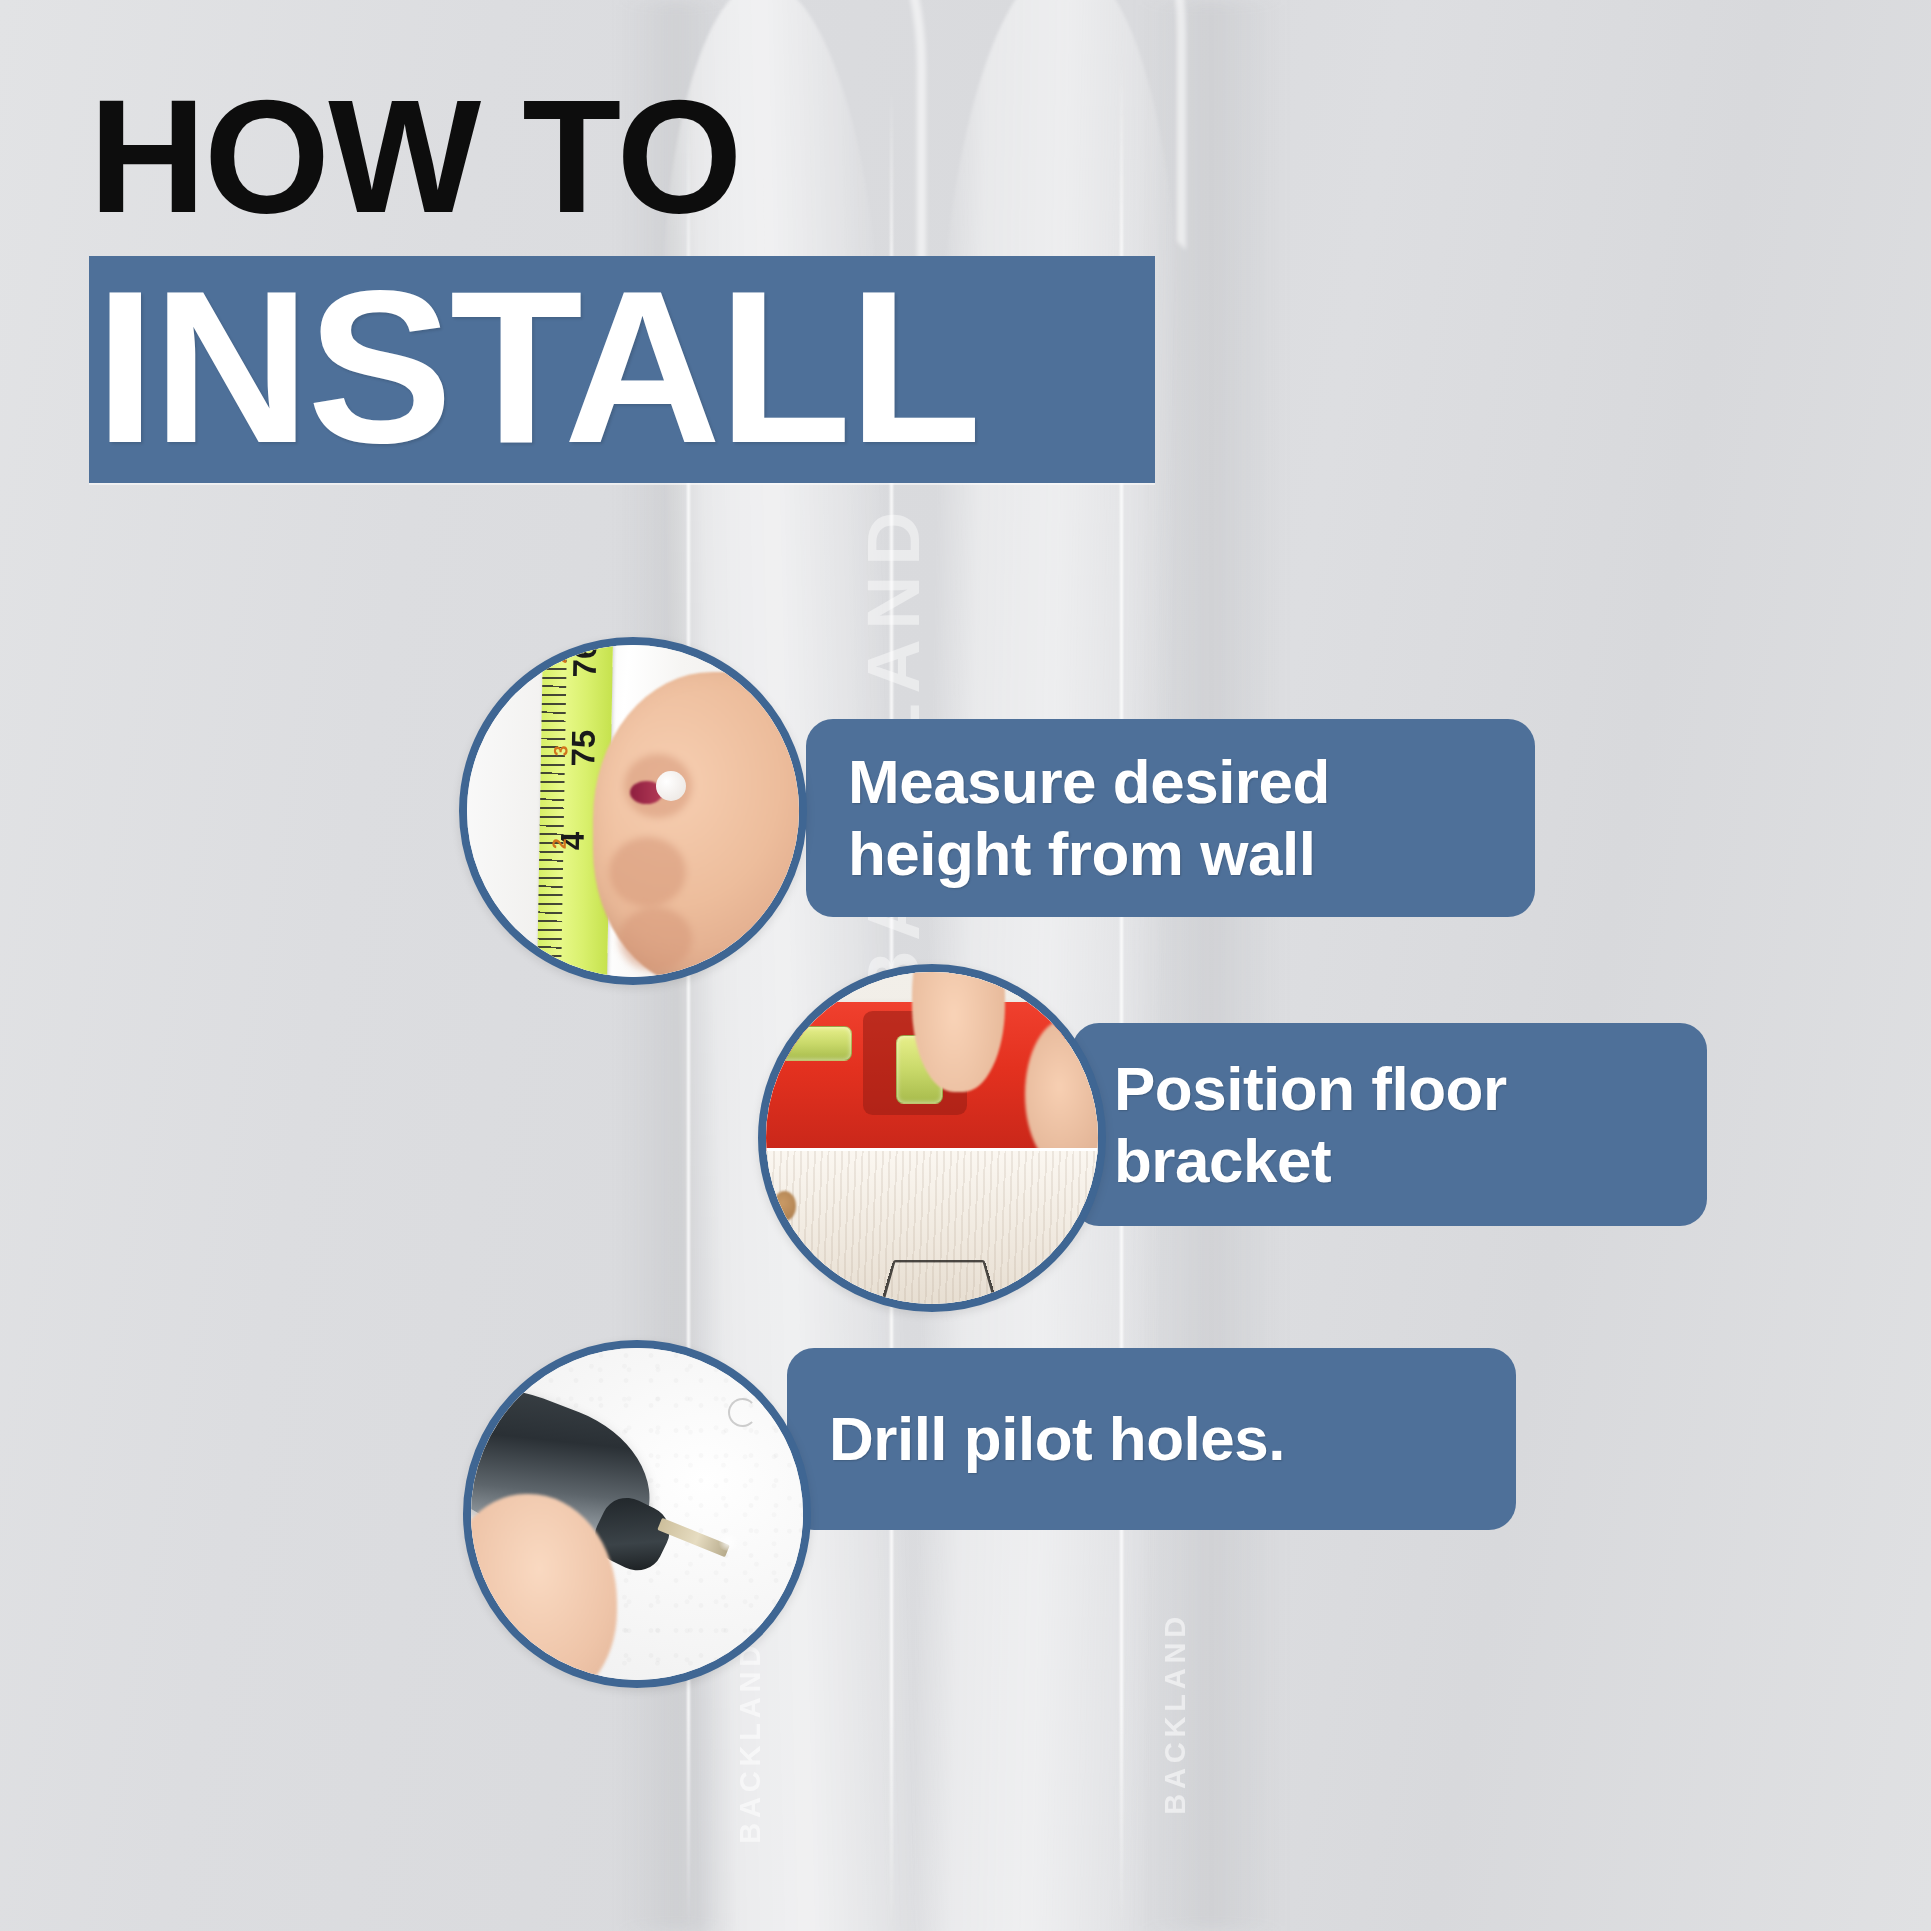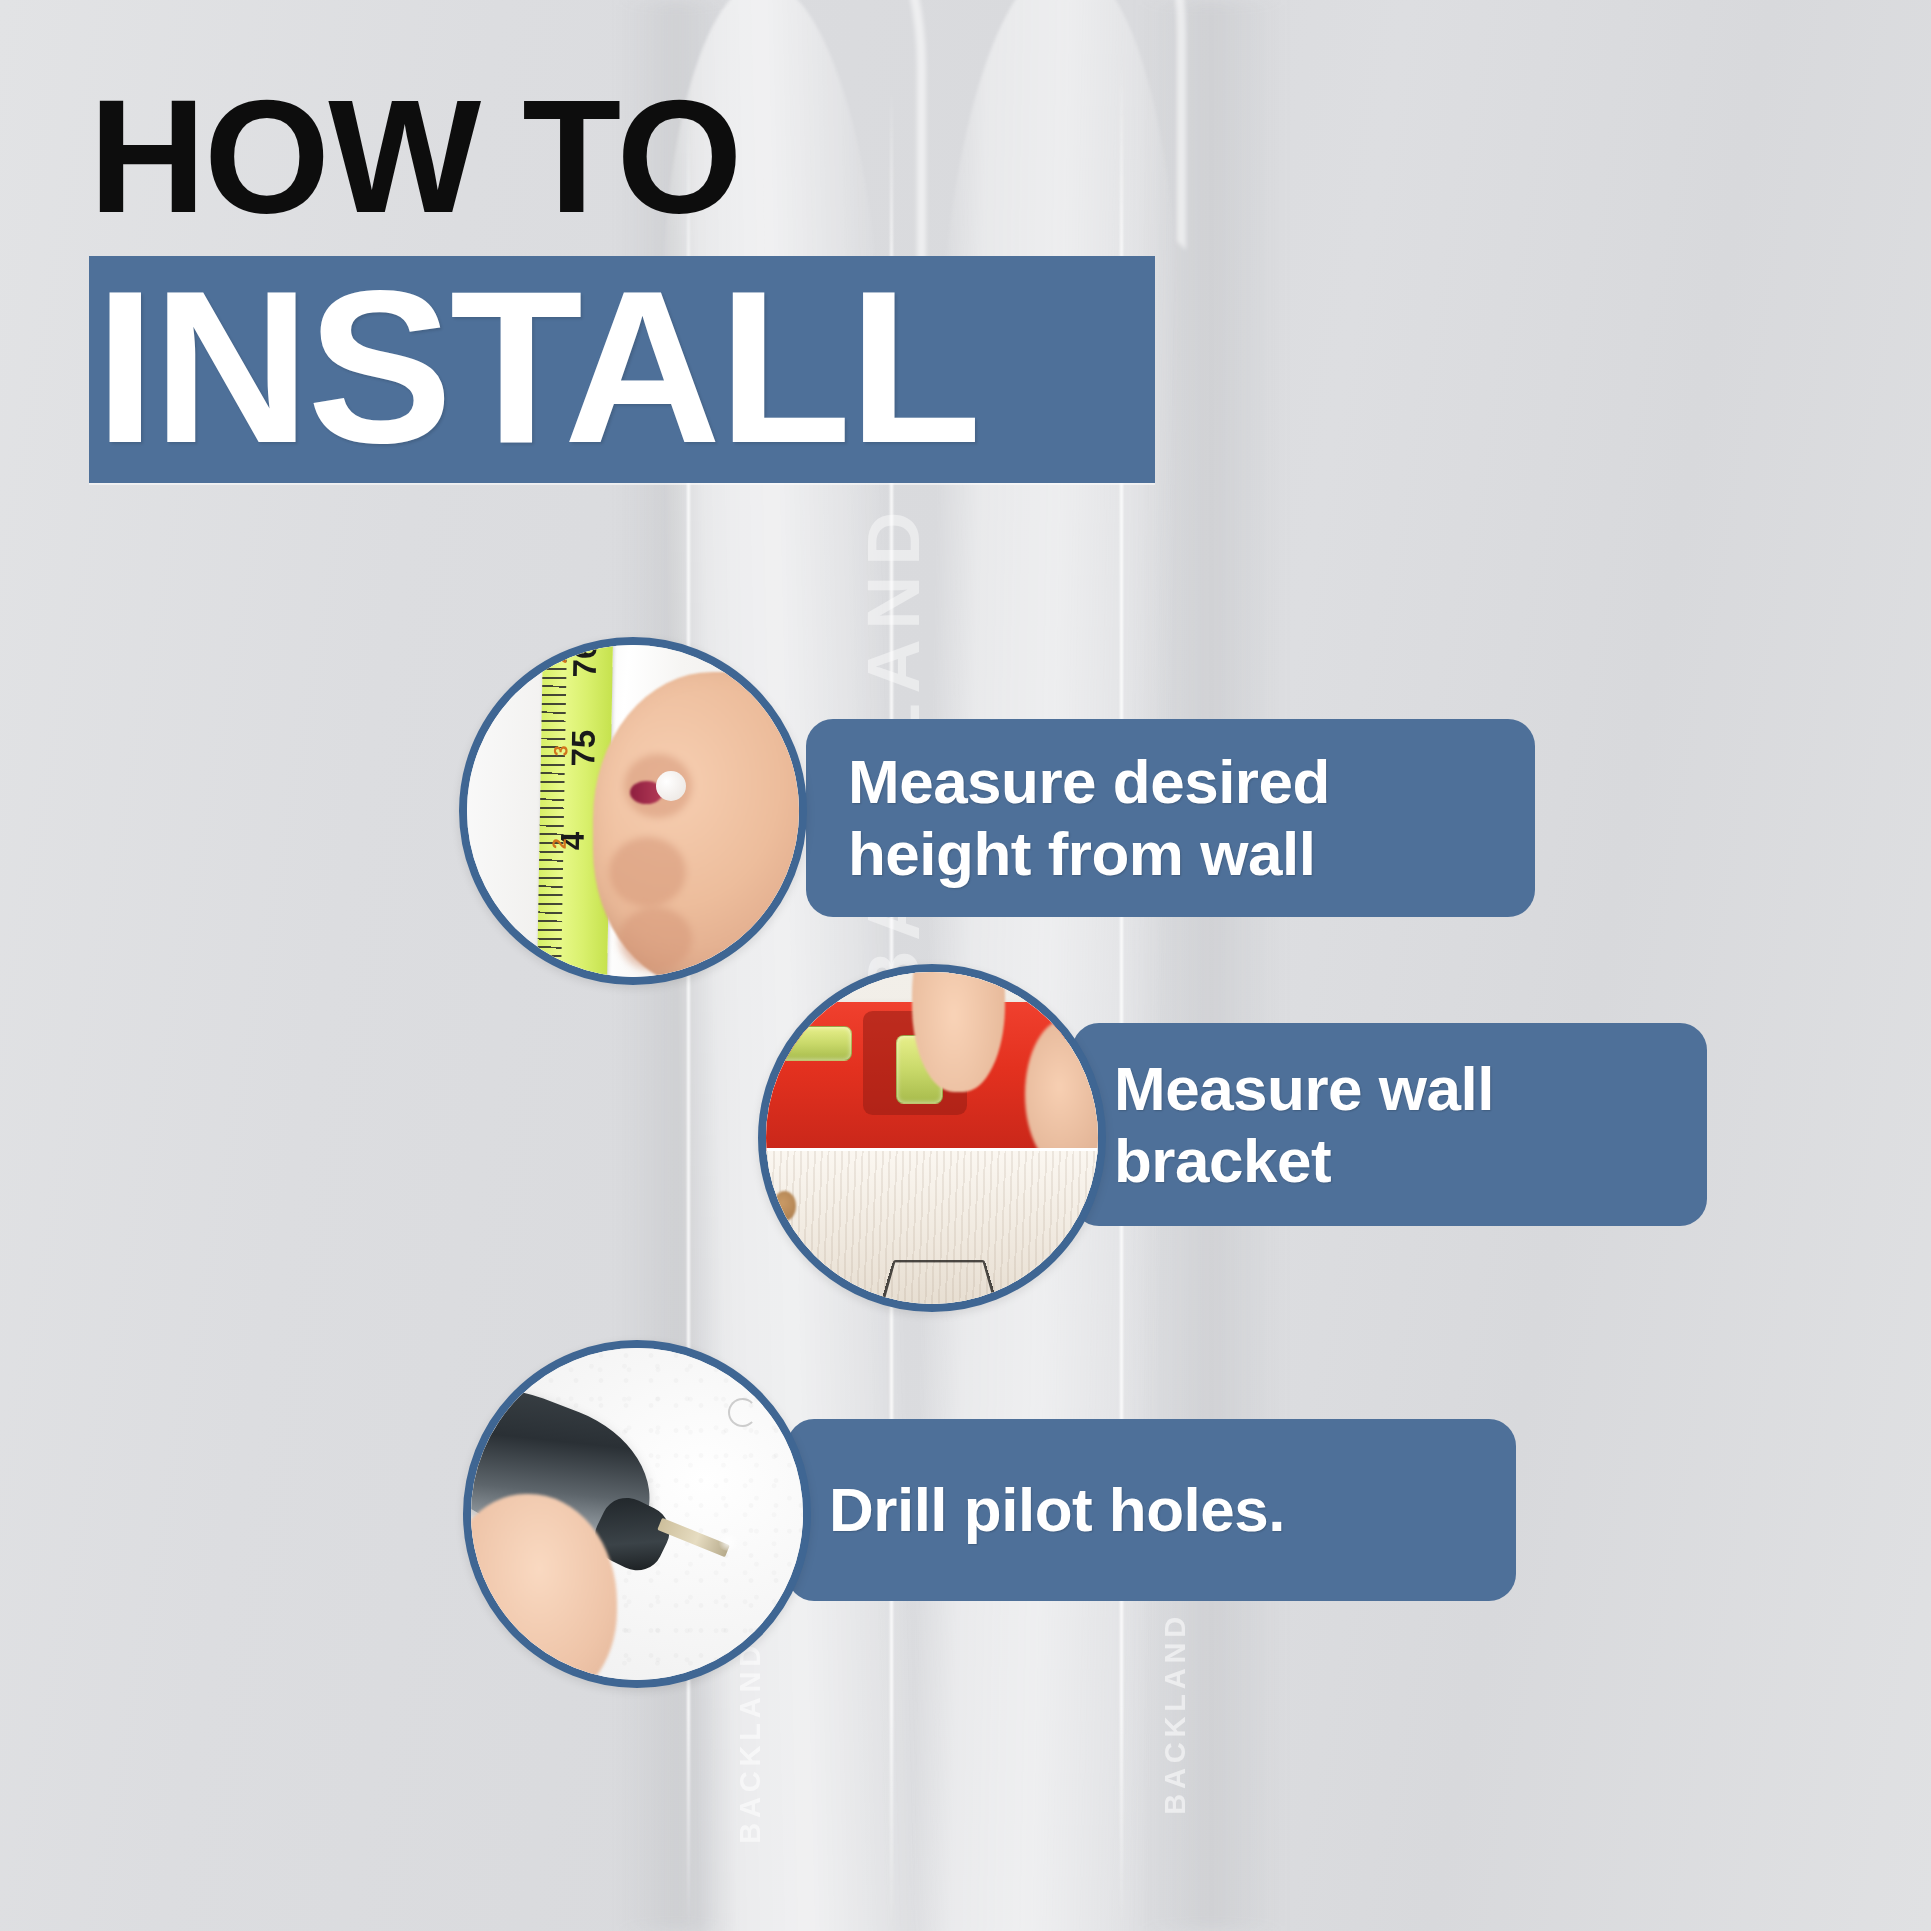--- a/index.html
+++ b/index.html
@@ -412,21 +412,21 @@
         <div class="p1-knuckle" style="left:6%;  top:52%; width:30%; height:22%;"></div>
         <div class="p1-knuckle" style="left:10%; top:74%; width:28%; height:20%;"></div>
       </div>
       <div class="p1-pencil-tip"></div>
       <div class="p1-eraser"></div>
     </div>
   </div>
 
   <div class="step-label" style="left:1072px; top:1023px; width:635px; height:203px; padding:0 42px;">
     <span style="display:block;">
-      <span style="display:block;">Measure wall</span>
+      <span style="display:block;">Position floor</span>
       <span style="display:block;">bracket</span>
     </span>
   </div>
 
   <div class="step-circle" style="left:758px; top:964px; width:348px; height:348px;">
     <div class="photo">
       <div class="p2-bg"></div>
       <div class="p2-wall"></div>
       <div class="p2-level">
         <div class="p2-notch"></div>
@@ -435,21 +435,21 @@
       </div>
       <div class="p2-finger"></div>
       <div class="p2-thumb"></div>
       <div class="p2-board-edge"></div>
       <div class="p2-board"></div>
       <div class="p2-knot"></div>
       <div class="p2-logo"></div>
     </div>
   </div>
 
-  <div class="step-label" style="left:787px; top:1419px; width:729px; height:182px; padding:0 42px;">
+  <div class="step-label" style="left:787px; top:1348px; width:729px; height:182px; padding:0 42px;">
     <span style="display:block;">
       <span style="display:block;">Drill pilot holes.</span>
     </span>
   </div>
 
   <div class="step-circle" style="left:463px; top:1340px; width:348px; height:348px;">
     <div class="photo">
       <div class="p3-wall"></div>
       <div class="p3-texture"></div>
       <div class="p3-mark"></div>

